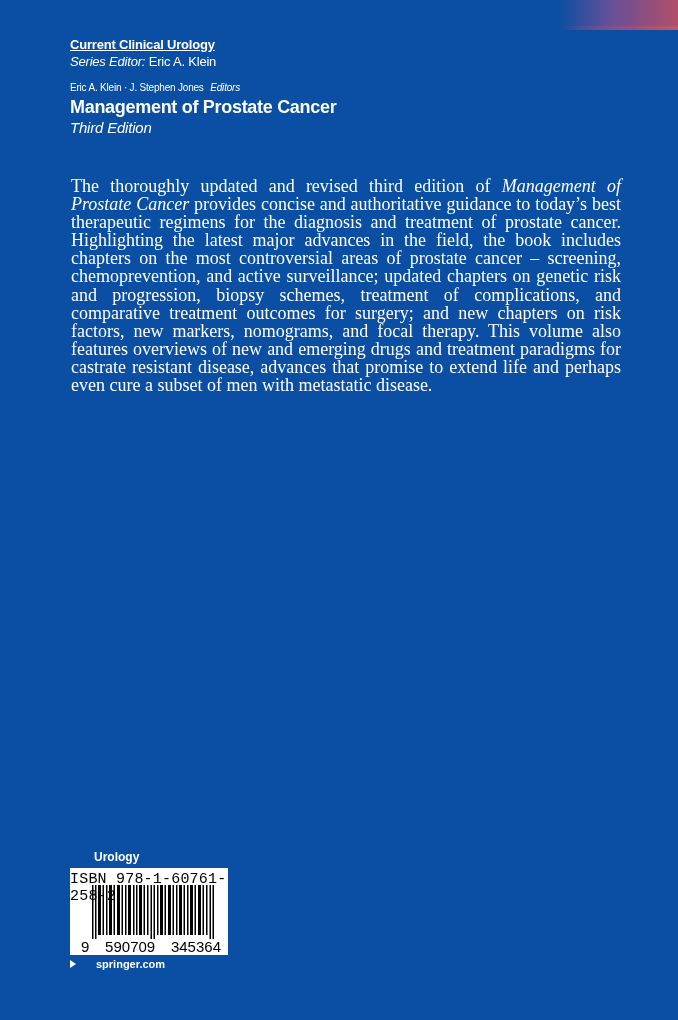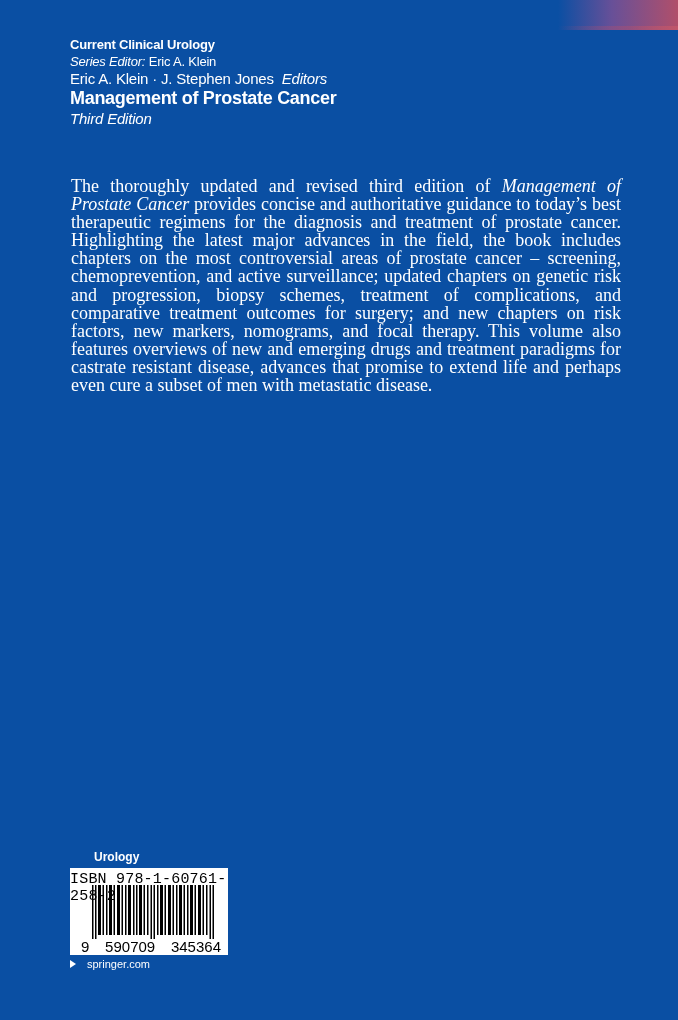--- a/index.html
+++ b/index.html
@@ -26,28 +26,30 @@
     .header {
       position: absolute;
       left: 70px; top: 37px;
       font-family: "Liberation Sans", sans-serif;
       letter-spacing: -0.2px;
     }
     .series-title {
       font-size: 13px;
       font-weight: bold;
       line-height: 16px;
+      text-decoration: underline;
     }
     .series-editor {
       font-size: 13px;
       line-height: 18px;
     }
     .series-editor .lbl { font-style: italic; margin-top: 36px; }
     .editors {
-      font-size: 15px;
+      margin-top: 9px;
+      font-size: 10px;
       line-height: 16px;
     }
     .editors .lbl { font-style: italic; margin-left: 4px; }
     .book-title {
       font-size: 18px;
       font-weight: bold;
       line-height: 22px;
       letter-spacing: -0.3px;
     }
     .edition {
@@ -100,26 +102,26 @@
       line-height: 15px;
       background: #fff;
       display: flex;
       justify-content: space-between;
     }
     .barcode-digits span { background: #fff; padding: 0 1px; }
     .springer-link {
       position: absolute;
       left: 70px; top: 958px;
       font-size: 11px;
-      font-weight: normal;
+      font-weight: bold;
       color: #ffffff;
       text-decoration: none;
       display: flex;
       align-items: center;
-      gap: 11px;
+      gap: 20px;
     }
     .arrow {
       width: 0; height: 0;
       border-top: 4px solid transparent;
       border-bottom: 4px solid transparent;
       border-left: 6px solid #ffffff;
       display: inline-block;
     }
   </style>
 </head>

